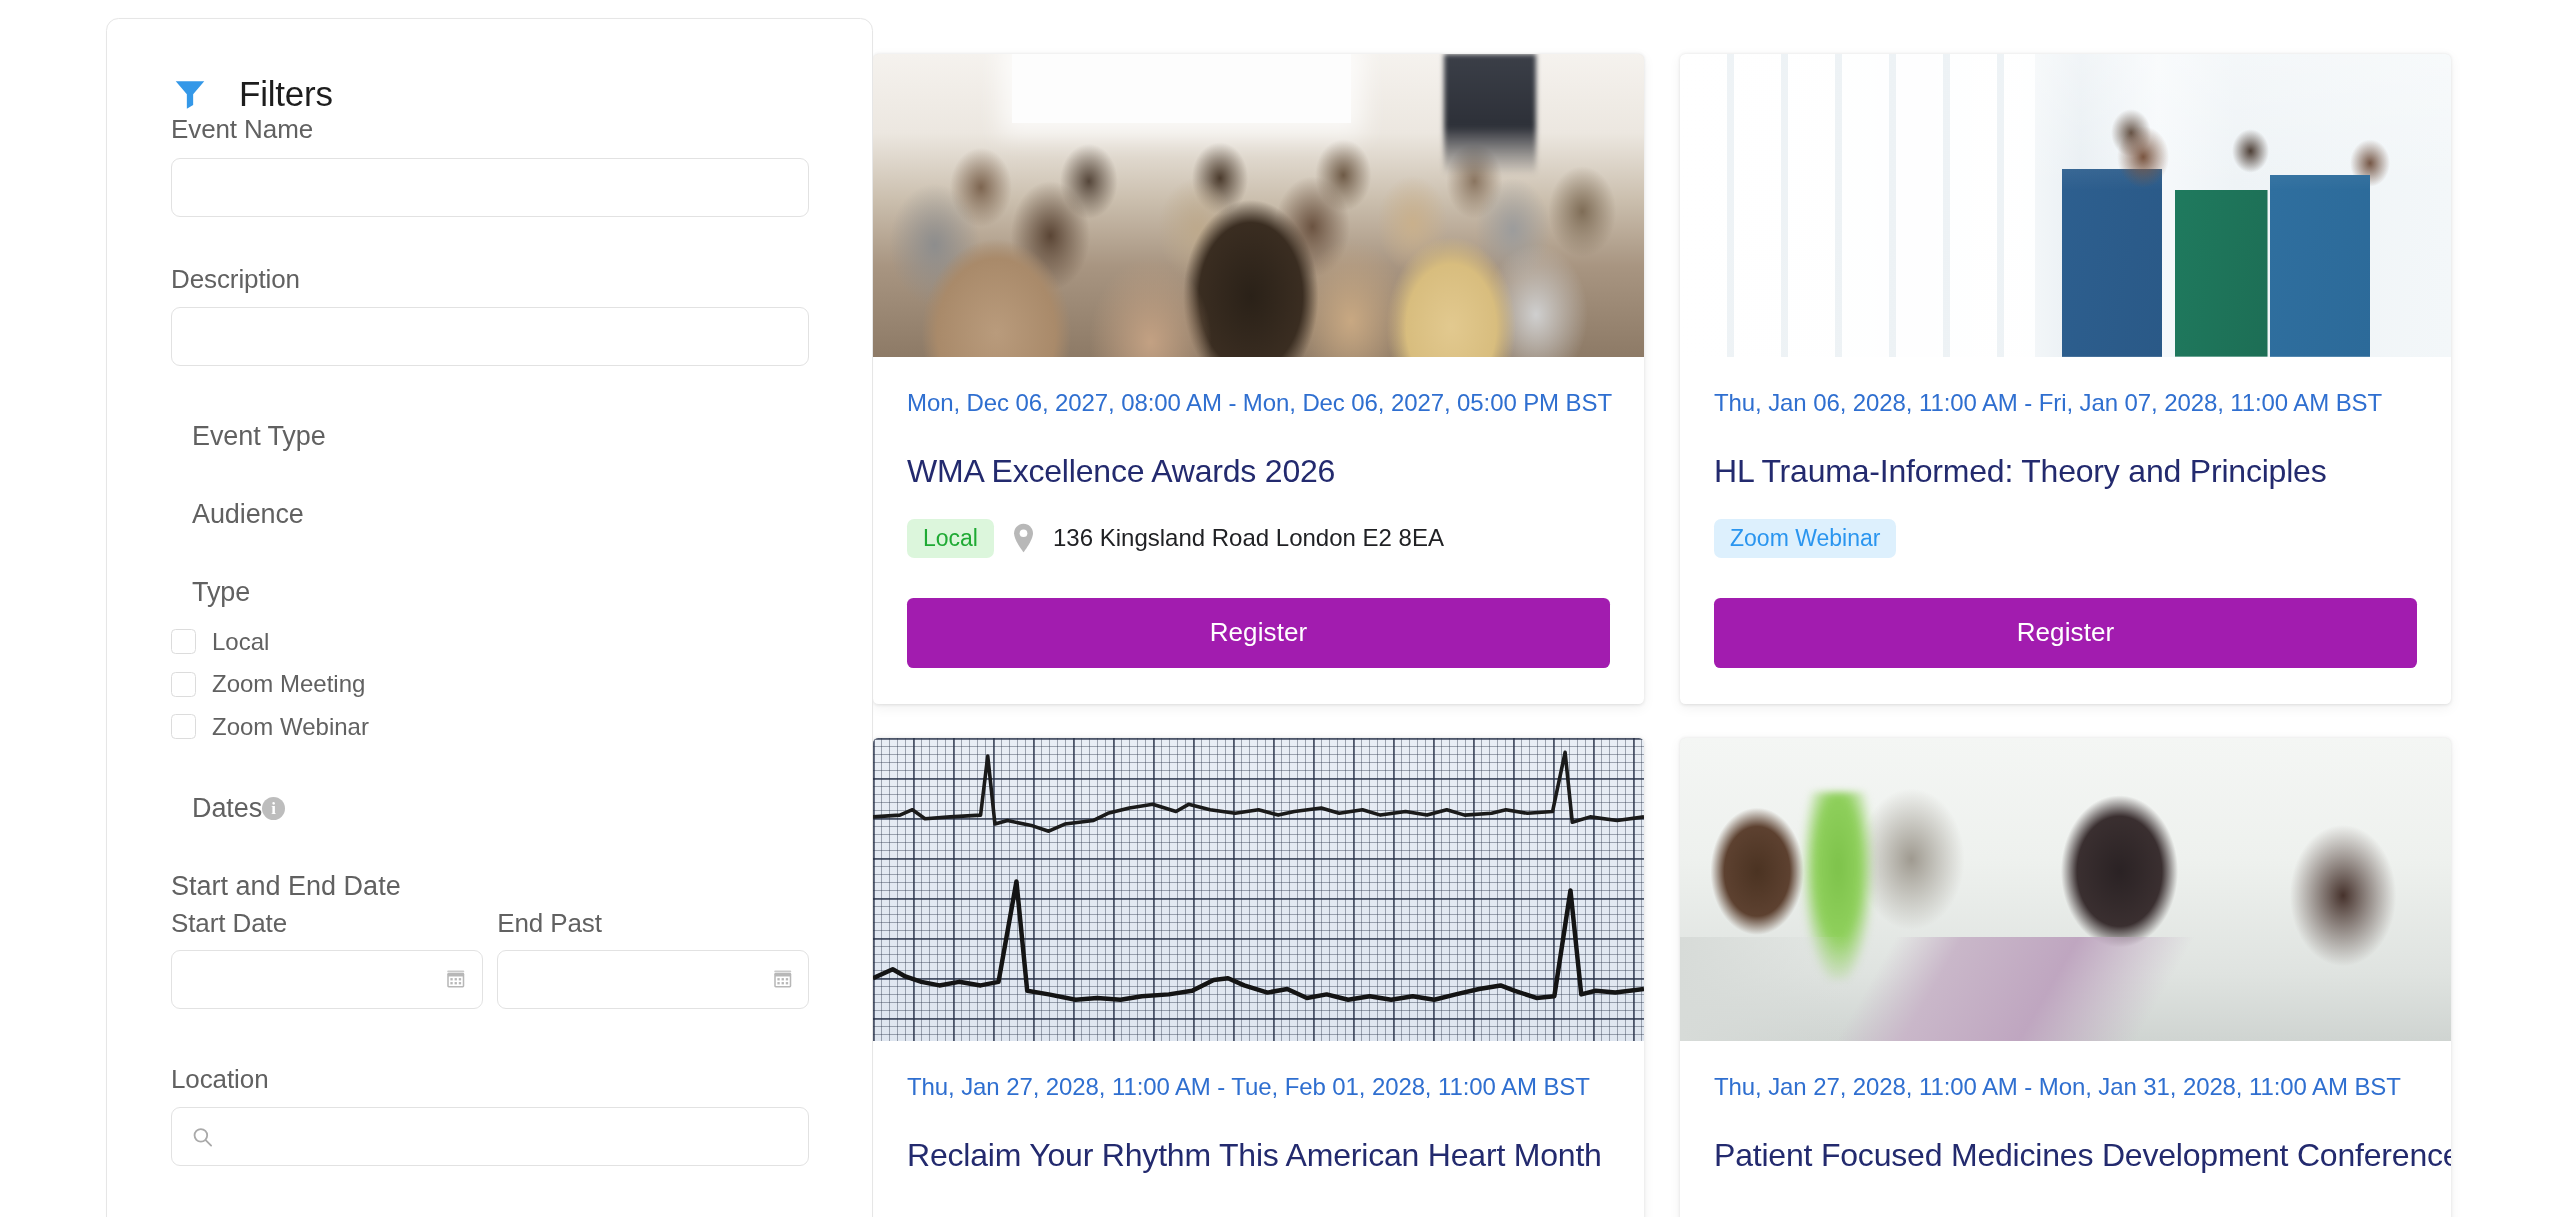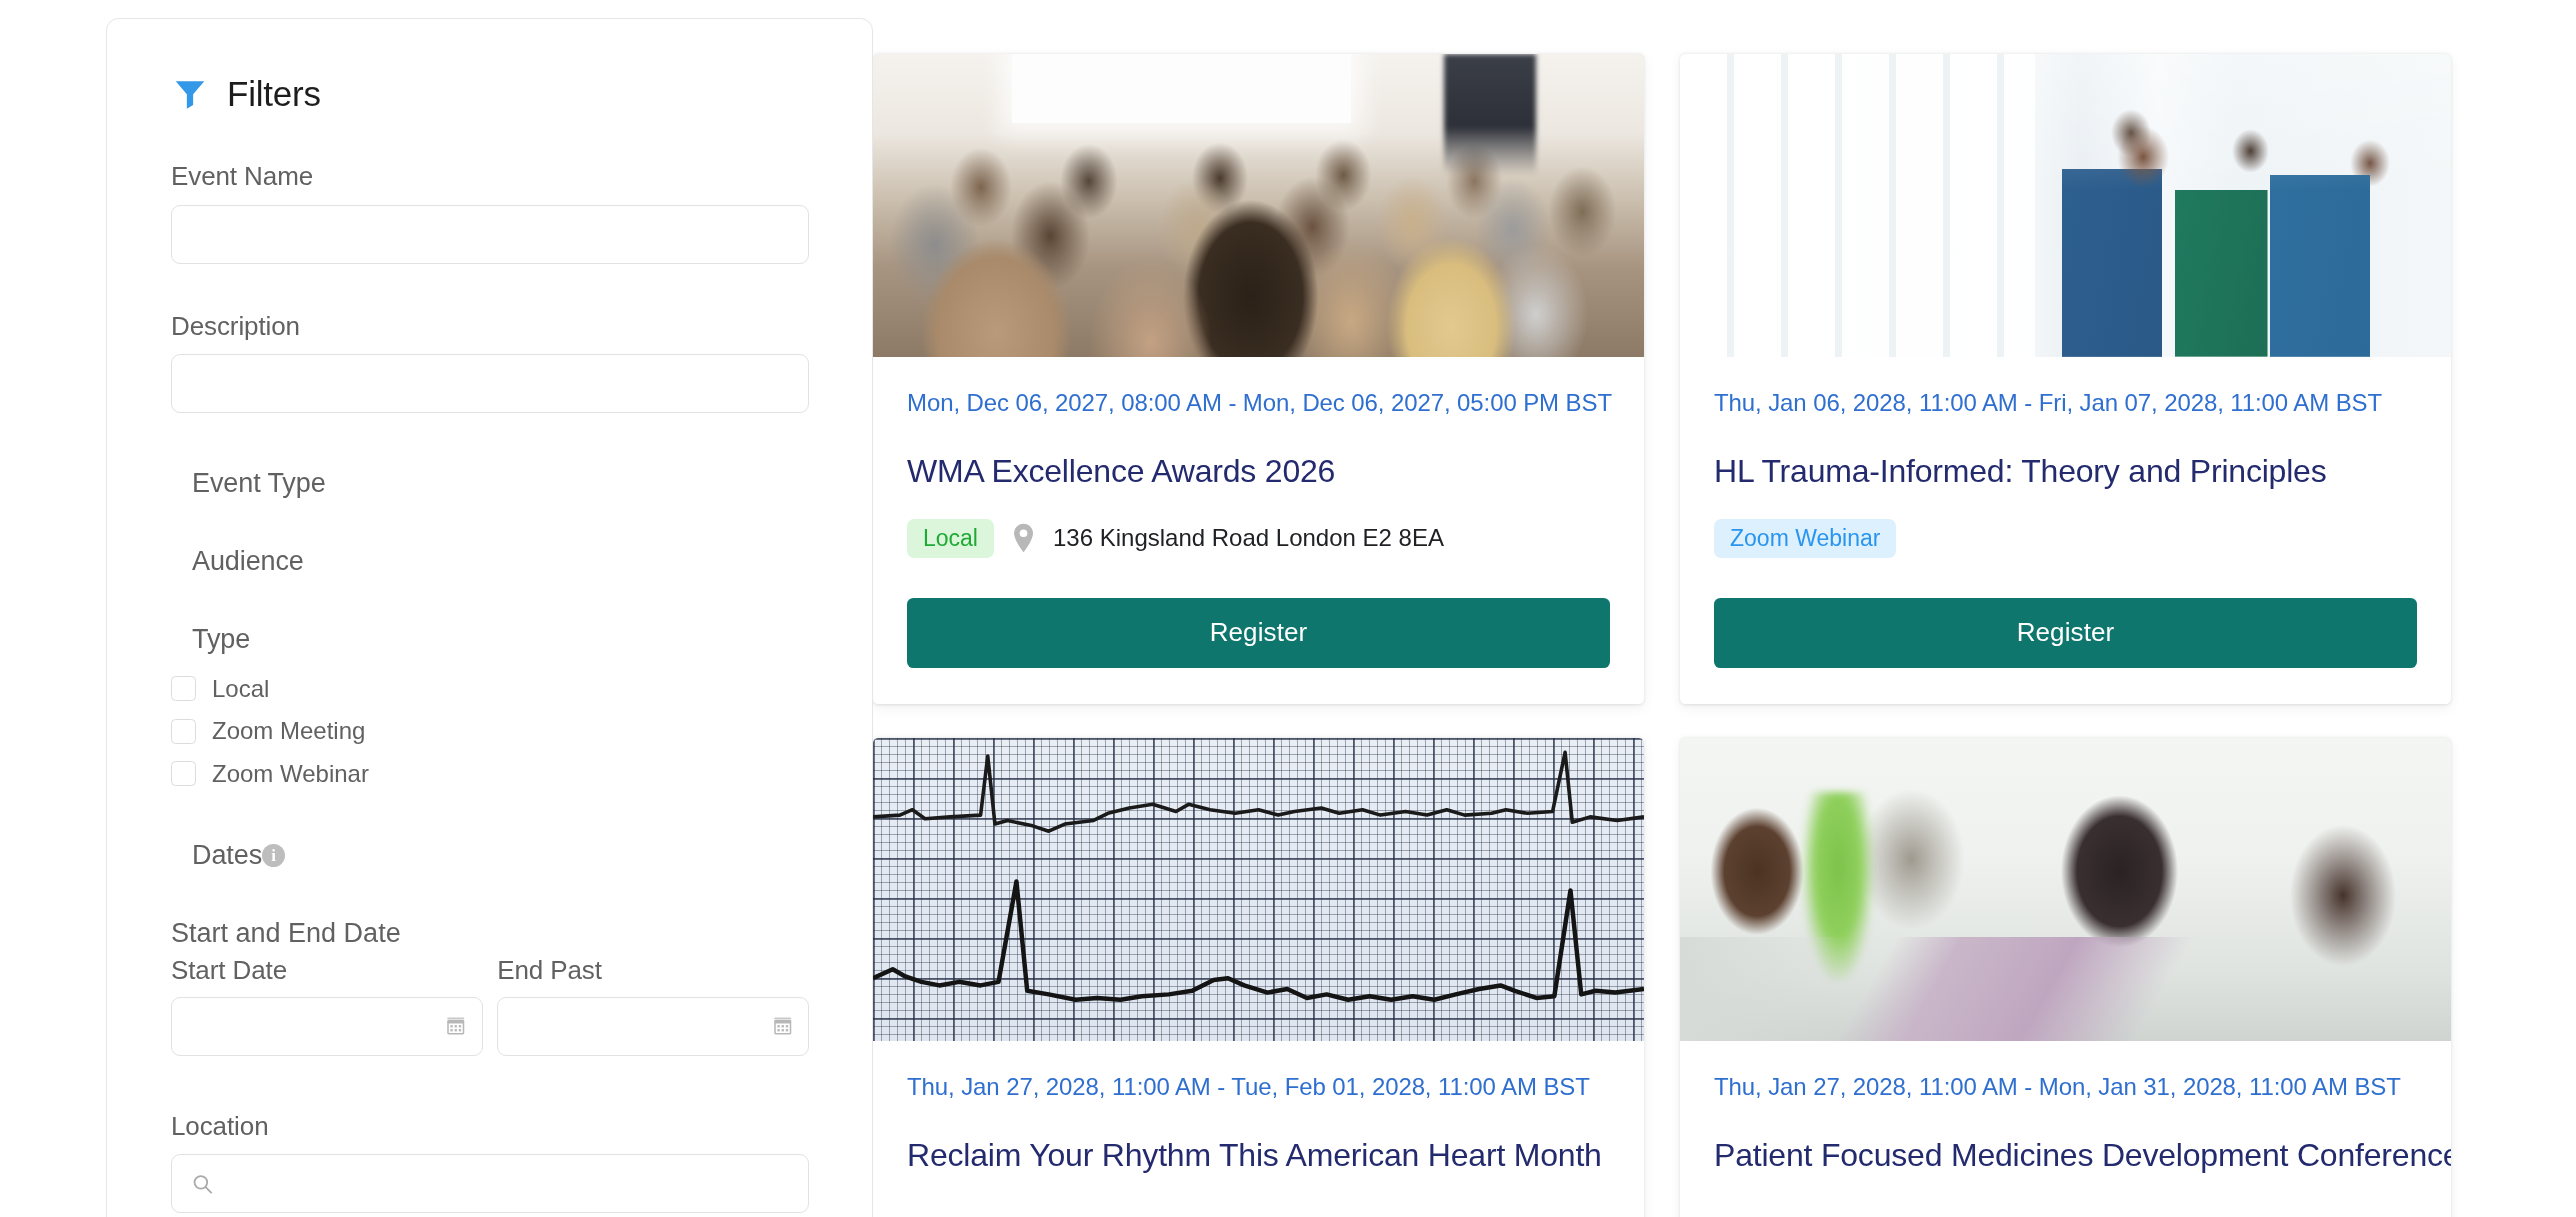--- a/index.html
+++ b/index.html
@@ -34,22 +34,21 @@
     border: 0.9px solid #e6e6e6;
     border-radius: 12.5px;
     padding: 55px 0 0 0;
     box-shadow: 0 0.9px 1.8px rgba(0,0,0,0.02);
   }
   .filters-inner { padding: 0 63px 0 64px; }
 
   .filters-head {
     display: flex;
     align-items: center;
-    gap: 18px;
-    margin-bottom: 47px;
+    gap: 30px;
   }
   .funnel {
     width: 38px; height: 36px;
     display: block;
   }
   .filters-title {
     font-size: 35px;
     color: #1d1d1d;
     font-weight: 400;
     letter-spacing: -0.2px;
@@ -251,21 +250,21 @@
     line-height: 1;
     white-space: nowrap;
   }
   .badge-local { background: #dcf6dc; color: #1faa34; }
   .badge-zoom { background: #ddf0fd; color: #2a95ef; }
   .pin-icon { width: 23px; height: 30px; flex: 0 0 23px; }
   .addr-text { font-size: 24px; color: #202124; white-space: nowrap; }
   .register-btn {
     width: 100%;
     height: 70px;
-    background: #0f766e;
+    background: #a21caf;
     color: #ffffff;
     border: none;
     border-radius: 6.3px;
     font-size: 26px;
     font-family: "Liberation Sans", sans-serif;
     cursor: pointer;
     letter-spacing: 0.1px;
   }
 
   

